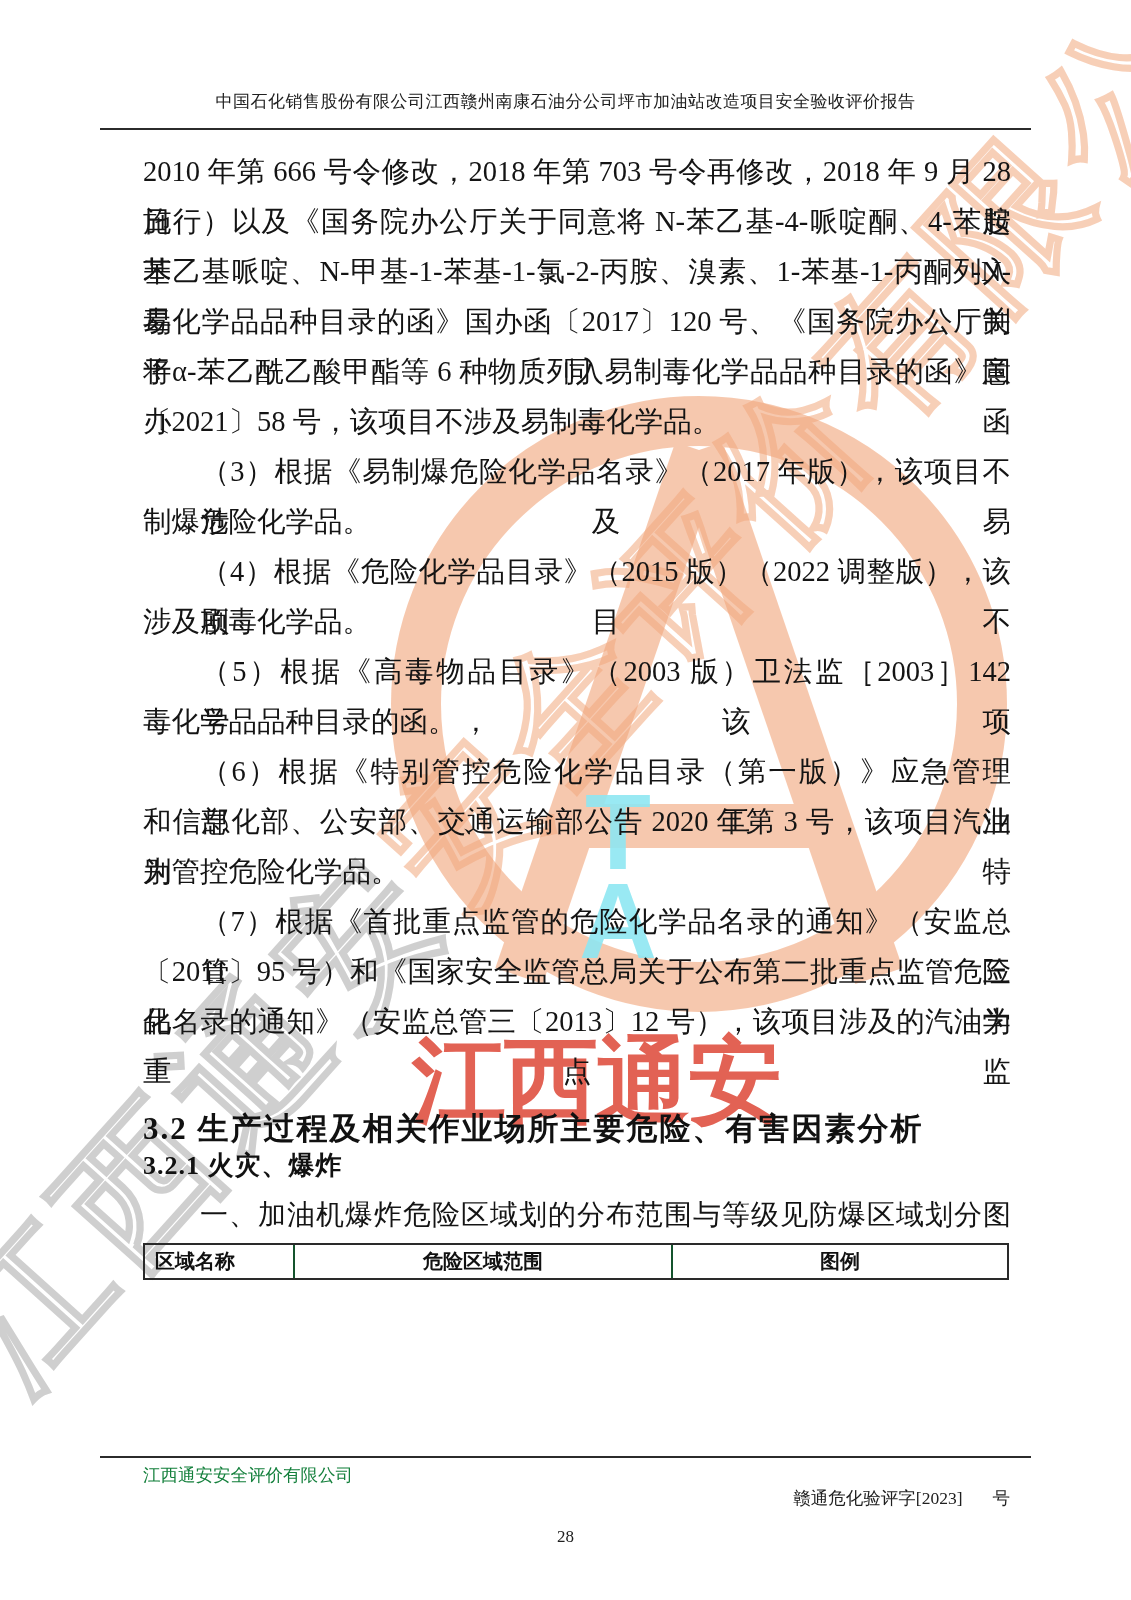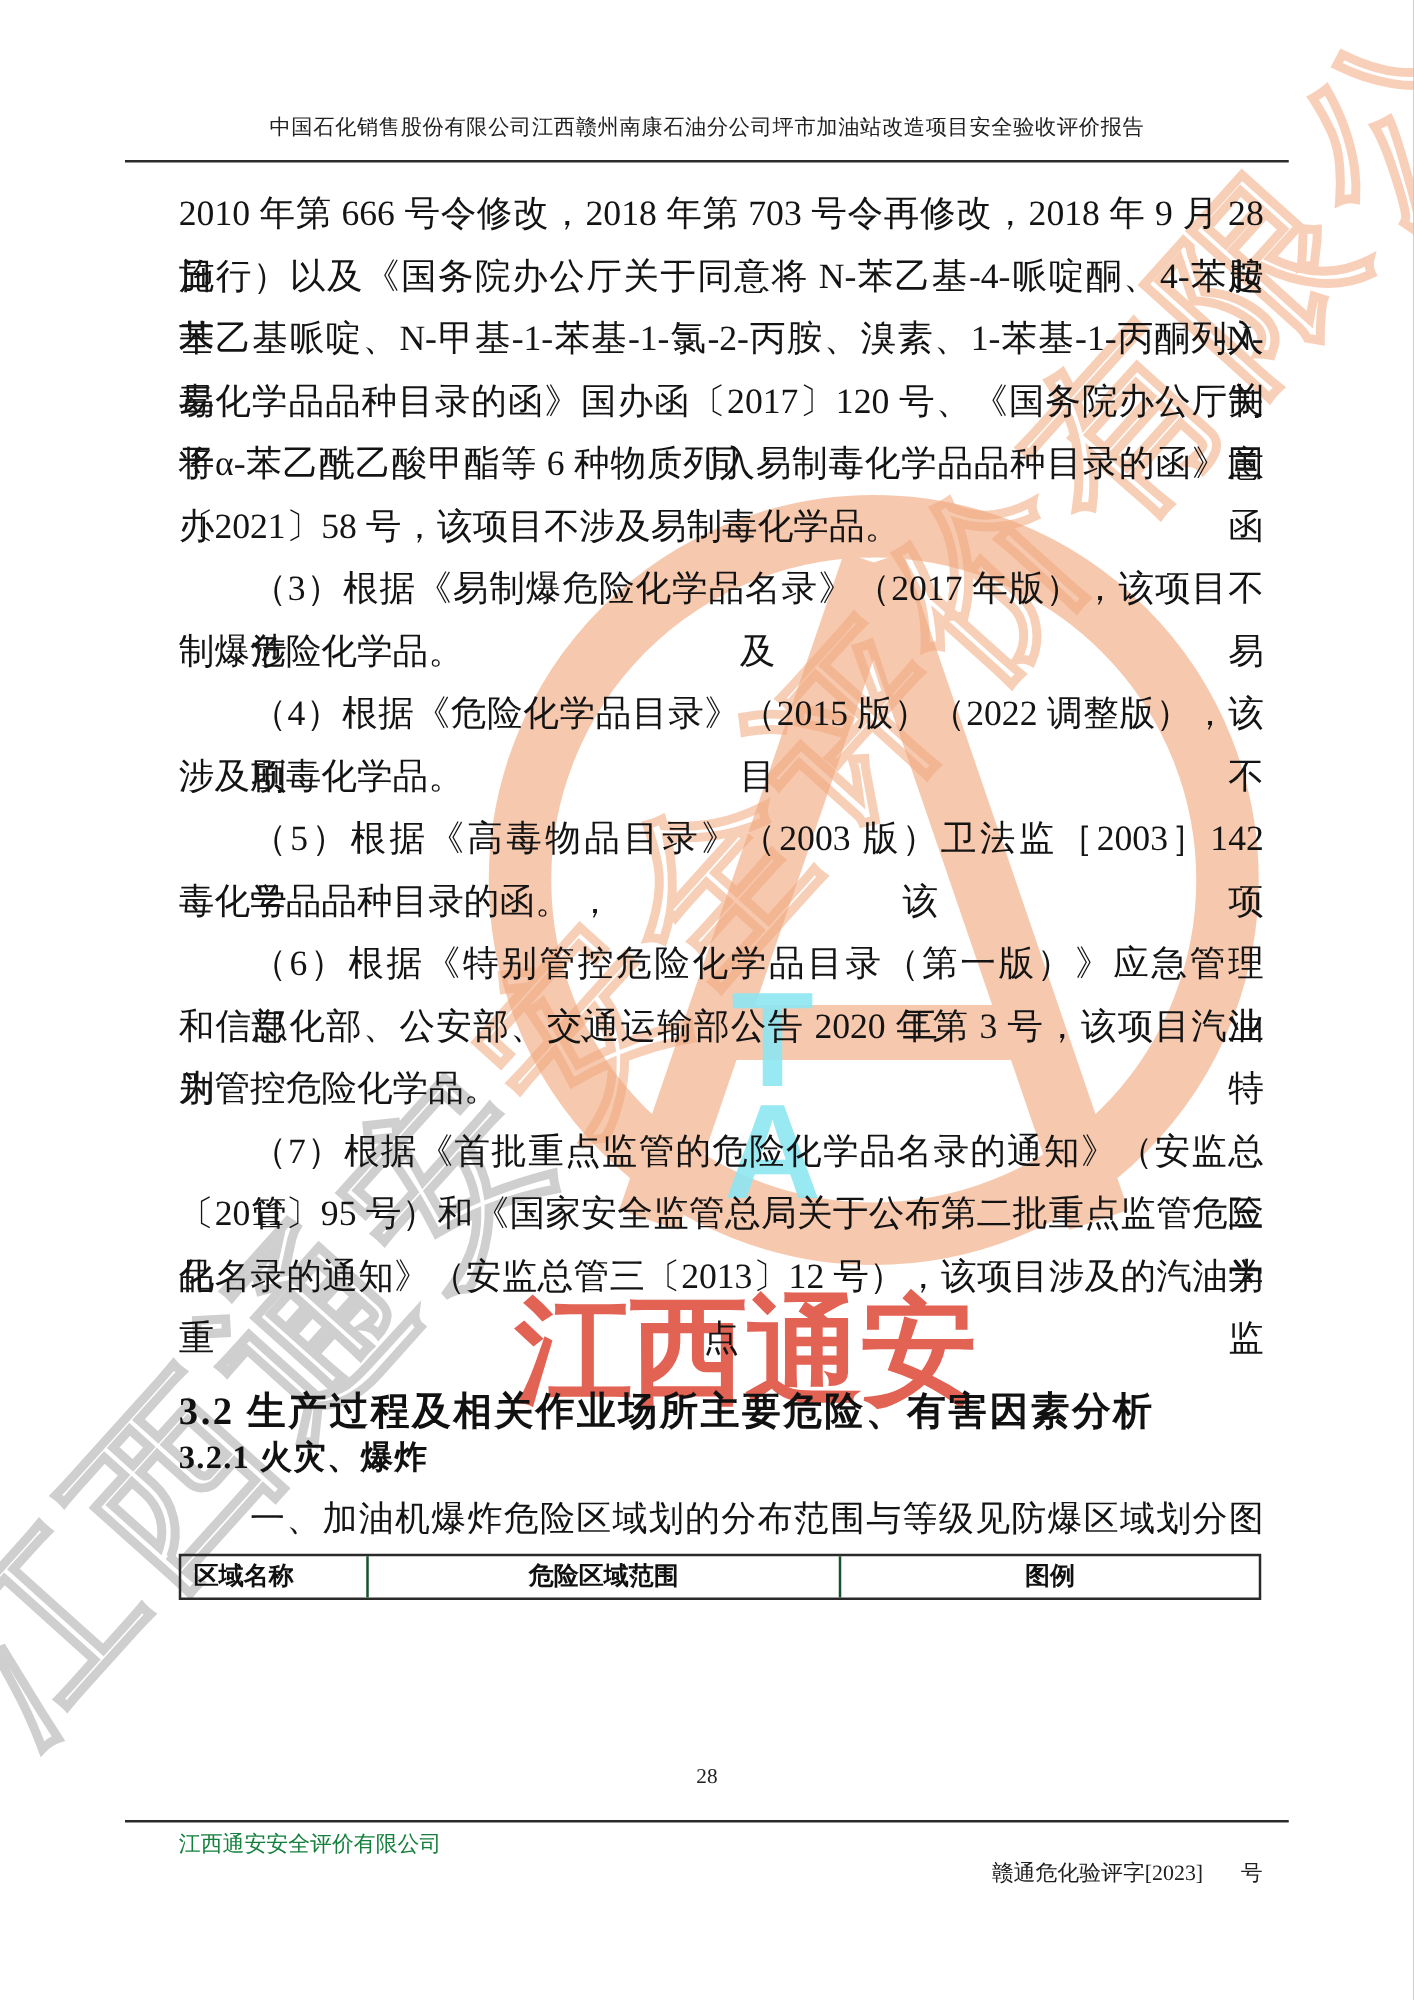--- a/index.html
+++ b/index.html
@@ -45,21 +45,21 @@
     font-size:20px;font-weight:bold;line-height:33px;color:#111;
     display:block;overflow:hidden;
   }
   .zone-cell:last-child{border-right:none;}
   .zc-1{width:150px;padding-left:10px;text-align:left;}
   .zc-2{width:334px;text-align:center;}
   .zc-3{flex:1;text-align:center;}
   
   .footer-rule{position:absolute;top:1456px;left:100px;right:100px;border-top:2.5px solid #2b2b2b;}
   .footer-company{position:absolute;top:1463px;left:143px;font-size:17.5px;color:#15803d;}
-  .footer-page{position:absolute;top:1411px;left:0;right:0;text-align:center;font-size:17px;color:#202020;}
+  .footer-page{position:absolute;top:1527px;left:0;right:0;text-align:center;font-size:17px;color:#202020;}
   .footer-docno{position:absolute;top:1486px;right:121px;font-size:17.5px;color:#202020;}
   .footer-docno .suffix{margin-left:30px;}
   
   .wm-diagonal{
     position:absolute;left:58px;top:1228px;z-index:1;
     font-size:150px;font-weight:bold;letter-spacing:12px;white-space:nowrap;
     transform:rotate(-48deg);transform-origin:0 100%;
     color:transparent;opacity:.55;
     font-family:"Liberation Sans","DejaVu Sans",sans-serif;
   }

